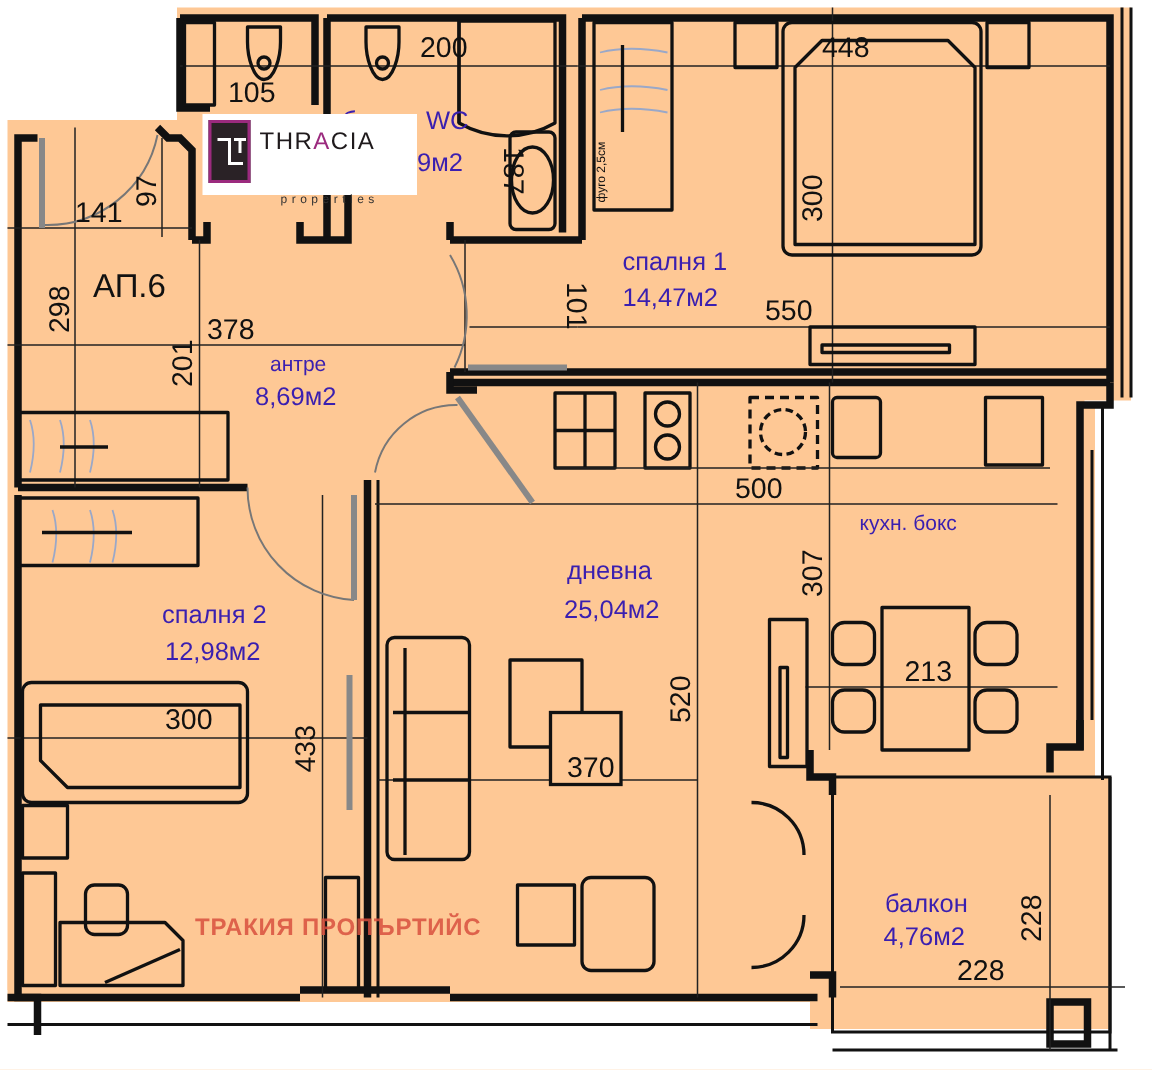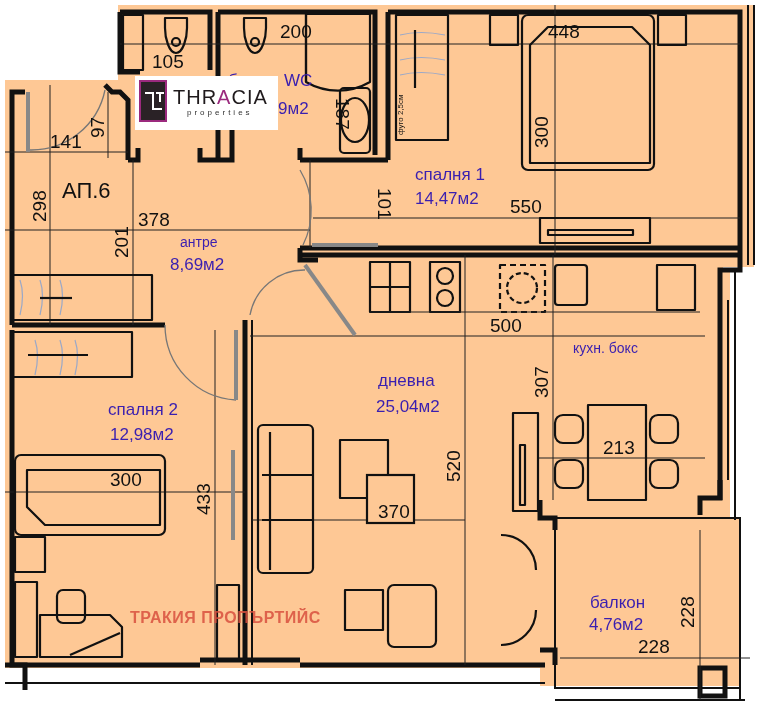--- a/index.html
+++ b/index.html
@@ -20,23 +20,23 @@
   .apt { font-family: "Liberation Sans", sans-serif; font-size: 22px; fill: #111; }
   .watermark { font-family: "Liberation Sans", sans-serif; font-size: 16px; font-weight: bold; fill: #d8503e; fill-opacity: 0.85; letter-spacing: 0.5px; }
   .small-note { font-family: "Liberation Sans", sans-serif; font-size: 8px; fill: #111; }
   .logo-box { position: absolute; left: 135px; top: 76px; width: 143px; height: 54px; background: #ffffff; }
   .logo-mark { position: absolute; left: 4px; top: 4px; width: 28px; height: 42px; background: #2a2226; border: 2px solid #9b2a7e; box-sizing: border-box; }
   .logo-mark .bar1 { position: absolute; left: 4px; top: 10px; width: 8px; height: 2px; background: #fff; }
   .logo-mark .bar2 { position: absolute; left: 11px; top: 10px; width: 2px; height: 18px; background: #fff; }
   .logo-mark .bar3 { position: absolute; left: 11px; top: 26px; width: 10px; height: 2px; background: #fff; }
   .logo-mark .bar4 { position: absolute; left: 15px; top: 10px; width: 8px; height: 2px; background: #fff; }
   .logo-mark .bar5 { position: absolute; left: 18px; top: 10px; width: 2px; height: 10px; background: #fff; }
-  .logo-word { position: absolute; left: 38px; top: 10px; font-family: "Liberation Sans", sans-serif; font-size: 20px; letter-spacing: 1px; color: #1f1a1c; font-weight: 300; }
+  .logo-word { position: absolute; left: 38px; top: 10px; font-family: "Liberation Sans", sans-serif; font-size: 16px; letter-spacing: 1px; color: #1f1a1c; font-weight: 300; }
   .logo-word .accent { color: #9b2a7e; }
-  .logo-sub { position: absolute; left: 52px; top: 32px; font-family: "Liberation Sans", sans-serif; font-size: 8px; letter-spacing: 3px; color: #333; }
+  .logo-sub { position: absolute; left: 52px; top: 52px; font-family: "Liberation Sans", sans-serif; font-size: 8px; letter-spacing: 3px; color: #333; }
 </style>
 </head>
 <body>
 
 <svg id="plan" viewBox="0 0 768 713" xmlns="http://www.w3.org/2000/svg">
 
   <g>
     <rect class="fill" x="118" y="5" width="636" height="262"></rect>
     <rect class="fill" x="5" y="80" width="120" height="200"></rect>
     <rect class="fill" x="5" y="260" width="718" height="400"></rect>

